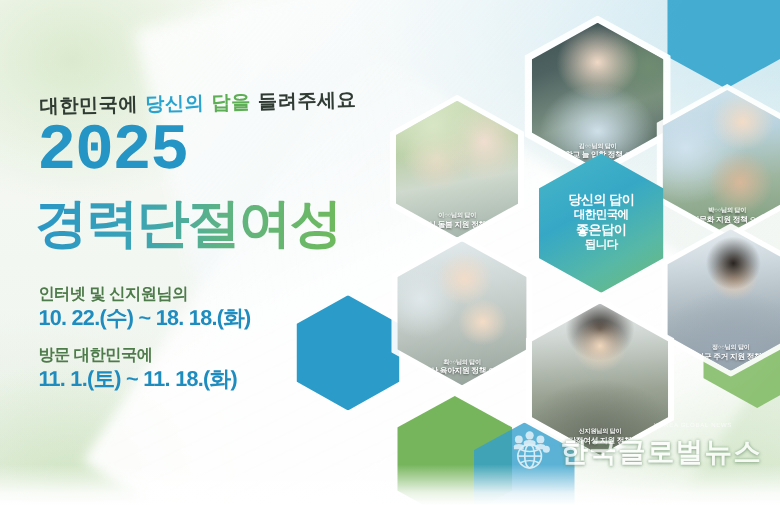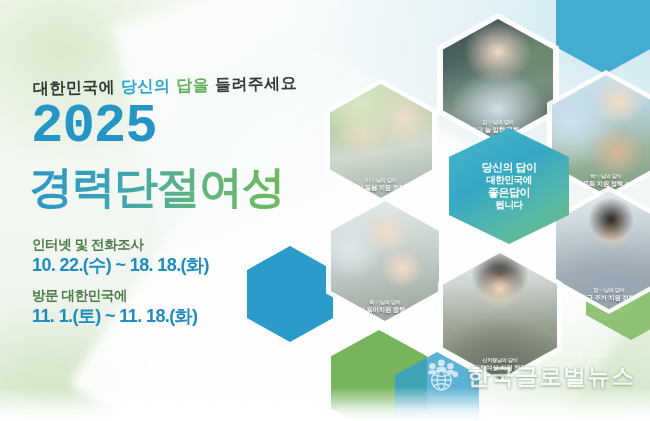--- a/index.html
+++ b/index.html
@@ -136,21 +136,21 @@
     clip-path:polygon(50% 0%,100% 25%,100% 75%,50% 100%,0% 75%,0% 25%);
   }
   .hex-solid-blue3{
     position:absolute;left:395px;top:352px;width:84px;height:92px;
     background:rgba(52,160,205,.80);
     clip-path:polygon(50% 0%,100% 25%,100% 75%,50% 100%,0% 75%,0% 25%);
   }
 
   
   .hex-slogan{
-    position:absolute;left:449px;top:128px;width:120px;height:116px;
+    position:absolute;left:449px;top:128px;width:104px;height:116px;
     clip-path:polygon(50% 0%,100% 25%,100% 75%,50% 100%,0% 75%,0% 25%);
     background:linear-gradient(150deg,#49b7c9 0%,#36a8c6 40%,#57b8a6 72%,#6dba76 100%);
     display:flex;flex-direction:column;align-items:center;justify-content:center;
     text-align:center;color:#ffffff;
     line-height:1.22;
   }
   .hex-slogan .l{display:block;font-size:11px;font-weight:800;letter-spacing:-.5px;}
   .hex-slogan .l.sm{font-size:9.6px;font-weight:700;}
 
   
@@ -303,21 +303,21 @@
     <span class="t-blue">당신의</span>
     <span class="t-green">답을</span>
     <span class="t-dark">들려주세요</span>
   </div>
 
   <div class="y2025">2025</div>
   <div class="maintitle">경력단절여성</div>
 
   <div class="schedule">
     <div class="sched-block">
-      <div class="sched-label">인터넷 및 전화조사</div>
+      <div class="sched-label">인터넷 및 신지원님의</div>
       <div class="sched-date">10. 22.(수) ~ 18. 18.(화)</div>
     </div>
     <div class="sched-block">
       <div class="sched-label">방문 대한민국에</div>
       <div class="sched-date">11. 1.(토) ~ 11. 18.(화)</div>
     </div>
   </div>
 
   <div class="watermark">
     <div class="wm-logo">

